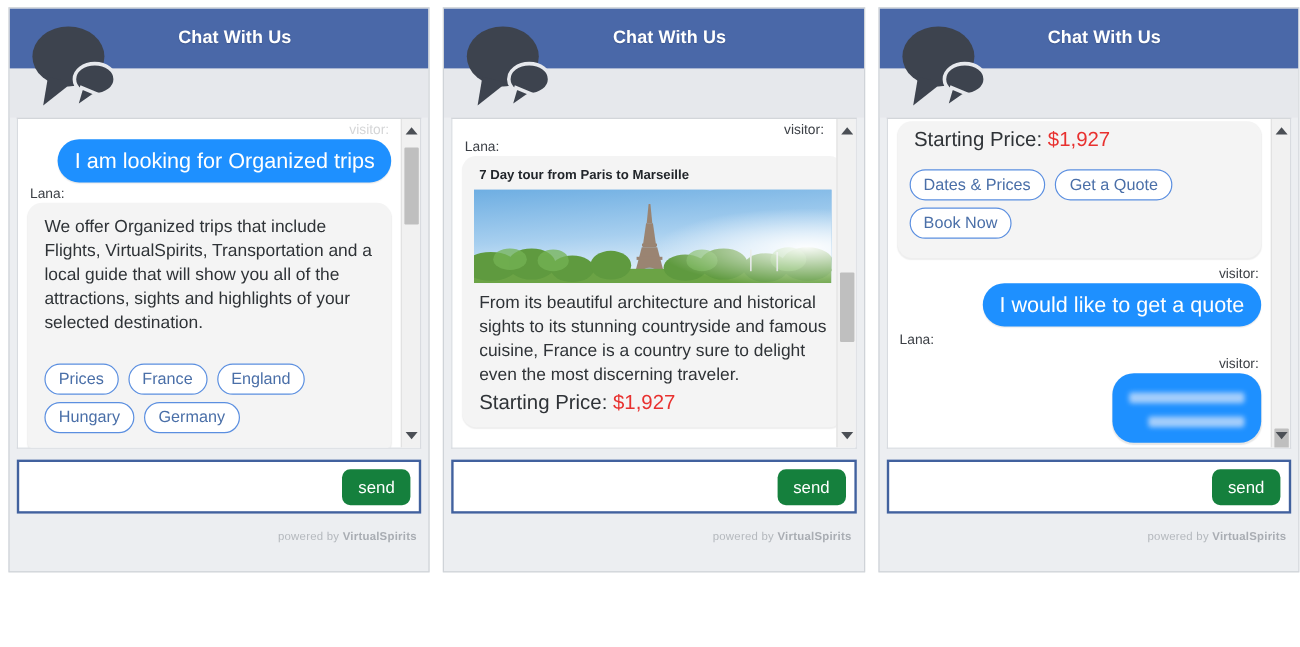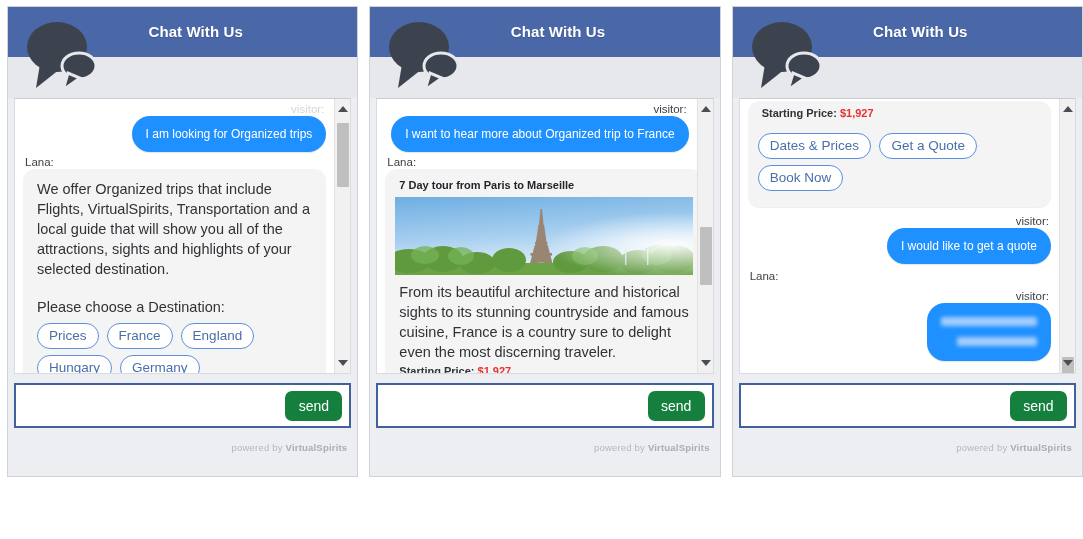--- a/index.html
+++ b/index.html
@@ -124,21 +124,21 @@
   .who.right { text-align: right; }
 
   .bub-row { display: flex; margin-bottom: 4px; }
   .bub-row.right { justify-content: flex-end; }
 
   .bubble-visitor {
     background: #1e90ff;
     color: #ffffff;
     border-radius: 18px;
     padding: 8px 14px;
-    font-size: 12px;
+    font-size: 18px;
     line-height: 20px;
     max-width: 278px;
     text-align: right;
     box-shadow: 0 1px 1px rgba(0,0,0,.10);
   }
   .bubble-bot {
     background: #f4f4f4;
     color: #2f3337;
     border-radius: 12px;
     padding: 10px 14px 12px 14px;
@@ -185,24 +185,23 @@
     position: relative; overflow: hidden;
     background: linear-gradient(180deg,#7fb6e6 0%, #a9d0ef 48%, #dcecf8 80%, #eef6fc 100%);
   }
   .card-text {
     font-size: 14.5px;
     line-height: 20px;
     color: #2f3337;
     margin: 7px 2px 0 4px;
   }
   .price-line {
-    font-size: 11px;
+    font-size: 17px;
     color: #2f3337;
     margin: 3px 2px 0 4px;
-    font-weight: bold;
   }
   .price-val { color: #e8312f; }
 
   
   .composer {
     flex: 0 0 auto;
     height: 45px;
     margin: 9px 6px 0 6px;
     background: #ffffff;
     border: 2px solid #41619e;
@@ -279,21 +278,20 @@
           <div class="who right" style="opacity:.22">visitor:</div>
           <div class="bub-row right">
             <div class="bubble-visitor">I am looking for Organized trips</div>
           </div>
 
           <div class="who">Lana:</div>
           <div class="bub-row">
             <div class="bubble-bot">
               <p>We offer Organized trips that include Flights, VirtualSpirits, Transportation and a local guide that will show you all of the attractions, sights and highlights of your selected destination.</p>
               <div class="gap"></div>
-              <p>Please choose a Destination:</p>
               <div class="chips">
                 <span class="chip">Prices</span>
                 <span class="chip">France</span>
                 <span class="chip">England</span>
                 <span class="chip">Hungary</span>
                 <span class="chip">Germany</span>
               </div>
             </div>
           </div>
         </div>
@@ -330,23 +328,20 @@
       <ellipse cx="35" cy="31" rx="30" ry="25" fill="#3d434e"></ellipse>
       <path d="M18 48 L14 72 L38 53 Z" fill="#3d434e"></path>
       <ellipse cx="57" cy="50" rx="17" ry="13" fill="#3d434e" stroke="#e6e8ec" stroke-width="3"></ellipse>
       <path d="M46 57 L41 74 L58 62 Z" fill="#3d434e" stroke="#e6e8ec" stroke-width="3"></path>
     </svg>
 
     <div class="wg-body">
       <div class="scroll-view">
         <div class="scroll-inner">
           <div class="who right">visitor:</div>
-          <div class="bub-row right">
-            <div class="bubble-visitor" style="max-width:284px">I want to hear more about Organized trip to France</div>
-          </div>
 
           <div class="who">Lana:</div>
           <div class="bub-row">
             <div class="card">
               <div class="card-title">7 Day tour from Paris to Marseille</div>
               <div class="card-img">
                 <svg width="298" height="78" viewBox="0 0 298 78" preserveAspectRatio="none">
                   <defs>
                     <linearGradient id="sky2" x1="0" y1="0" x2="0.25" y2="1">
                       <stop offset="0%" stop-color="#6eaee2"></stop>

